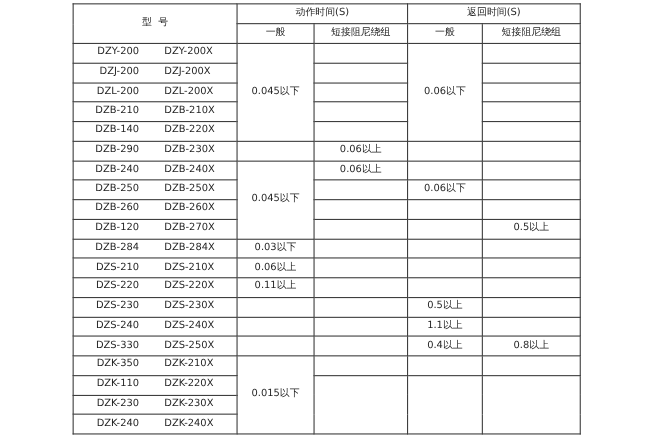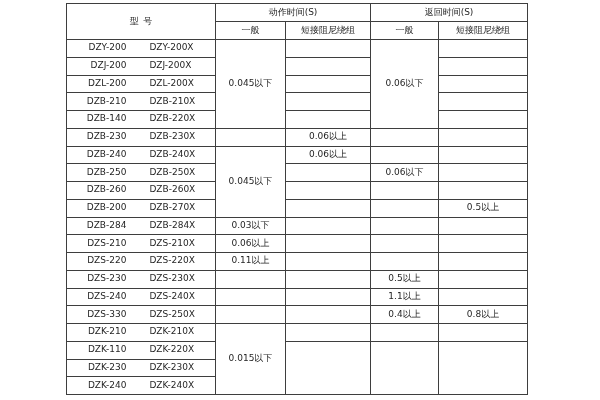--- a/index.html
+++ b/index.html
@@ -31,21 +31,21 @@
     font-weight: normal;
     text-align: center;
     vertical-align: middle;
     padding: 0;
     line-height: 1.1;
     overflow: hidden;
     white-space: nowrap;
   }
   .spec thead tr { height: 18px; }
   .spec tbody td { height: 16px; }
-  .model-header span { white-space: pre; font-family: Liberation Serif, serif; }
+  .model-header span { white-space: pre; }
   .m-wrap {
     display: flex;
     justify-content: center;
     gap: 23px;
   }
   .m-wrap span { display: inline-block; text-align: left; }
 </style>
 </head>
 <body>
 
@@ -120,21 +120,21 @@
               <span>DZB-140</span>
               <span>DZB-220X</span>
             </div>
           </td>
         <td></td>
         <td></td>
       </tr>
       <tr>
         <td>
             <div class="m-wrap">
-              <span>DZB-230</span>
+              <span>DZB-290</span>
               <span>DZB-230X</span>
             </div>
           </td>
         <td></td>
         <td>0.06以上</td>
         <td></td>
         <td></td>
       </tr>
       <tr>
         <td>
@@ -166,21 +166,21 @@
               <span>DZB-260X</span>
             </div>
           </td>
         <td></td>
         <td></td>
         <td></td>
       </tr>
       <tr>
         <td>
             <div class="m-wrap">
-              <span>DZB-200</span>
+              <span>DZB-120</span>
               <span>DZB-270X</span>
             </div>
           </td>
         <td></td>
         <td></td>
         <td>0.5以上</td>
       </tr>
       <tr>
         <td>
             <div class="m-wrap">
@@ -249,21 +249,21 @@
             </div>
           </td>
         <td></td>
         <td></td>
         <td>0.4以上</td>
         <td>0.8以上</td>
       </tr>
       <tr>
         <td>
             <div class="m-wrap">
-              <span>DZK-210</span>
+              <span>DZK-350</span>
               <span>DZK-210X</span>
             </div>
           </td>
         <td rowspan="4">0.015以下</td>
         <td></td>
         <td></td>
         <td></td>
       </tr>
       <tr>
         <td>

